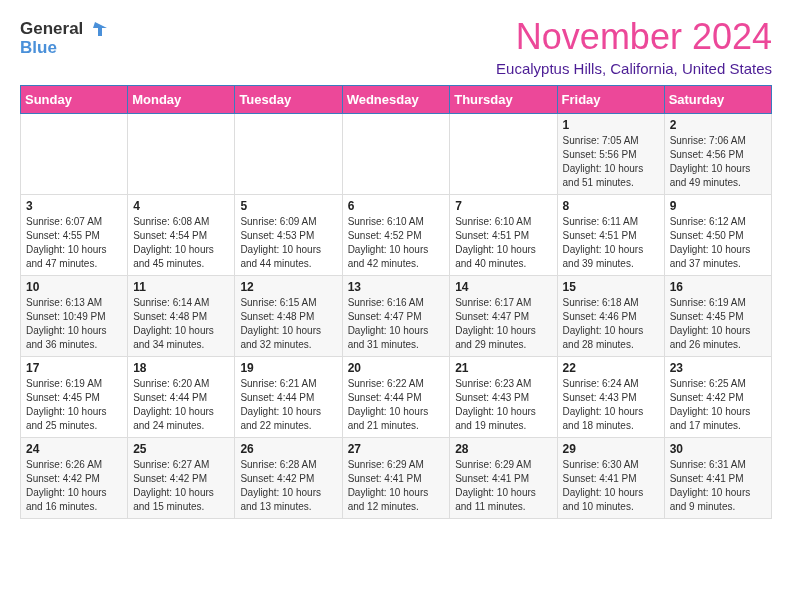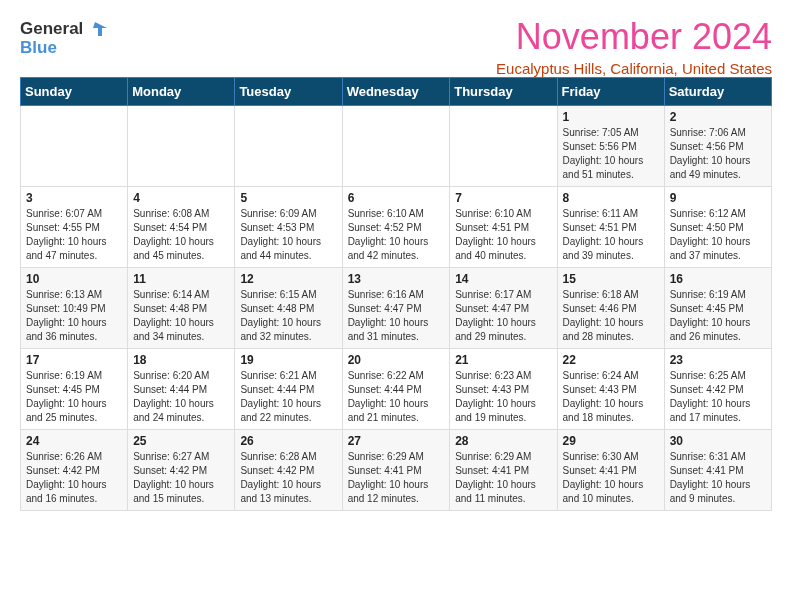--- a/index.html
+++ b/index.html
@@ -7,47 +7,47 @@
       font-family: Arial, sans-serif;
       background: #fff;
       width: 792px;
       min-height: 612px;
       padding: 16px 20px;
     }
     .header-area {
       display: flex;
       align-items: flex-start;
       justify-content: space-between;
-      margin-bottom: 0;
+      margin-bottom: 8px;
     }
     .logo {
       display: flex;
       align-items: center;
       margin-top: 4px;
     }
     .title-area {
       text-align: right;
     }
     .month-title {
       font-size: 36px;
       font-weight: normal;
       color: #ec4899;
     }
     .subtitle {
       font-size: 15px;
-      color: #c2410c;
+      color: #4c1d95;
       margin-top: 2px;
     }
     .calendar-table {
       width: 100%;
       border-collapse: collapse;
       font-size: 11px;
     }
     .calendar-table thead tr th {
-      background: #0c4a6e;
+      background: #ec4899;
       color: #fff;
       font-size: 13px;
       font-weight: bold;
       padding: 6px 4px;
       text-align: left;
       border: 1px solid #3a7abf;
     }
     .calendar-table tbody tr td {
       vertical-align: top;
       border: 1px solid #ddd;

